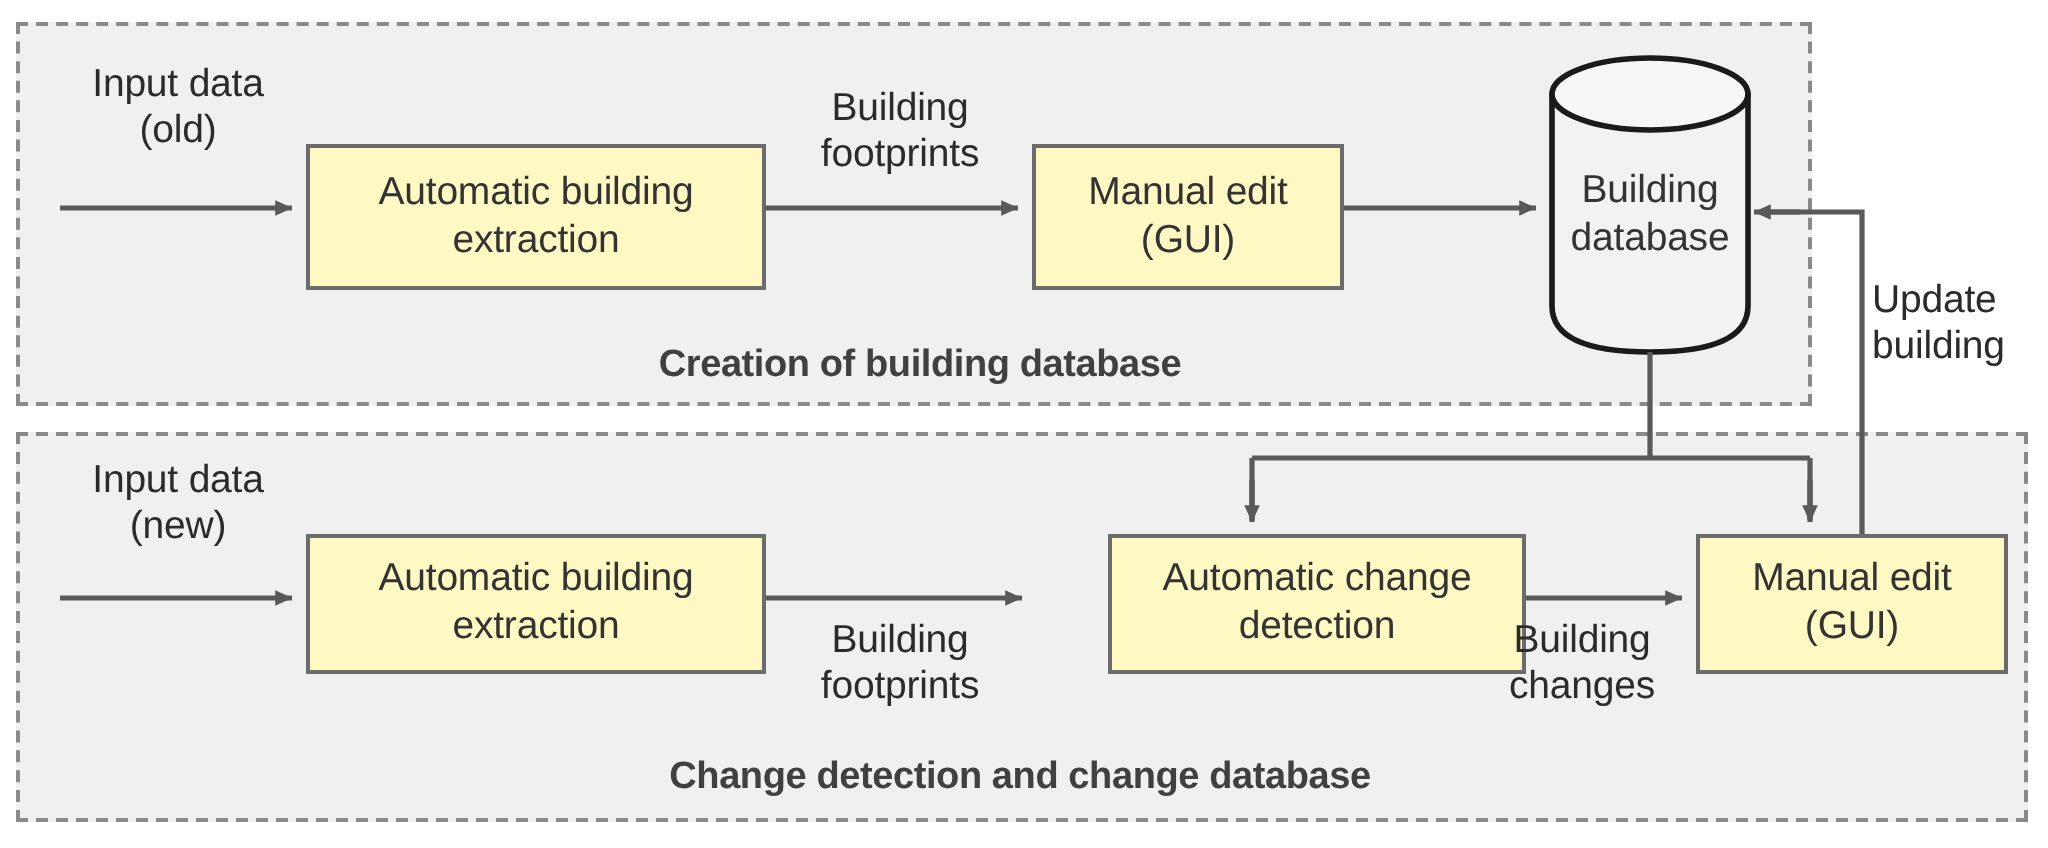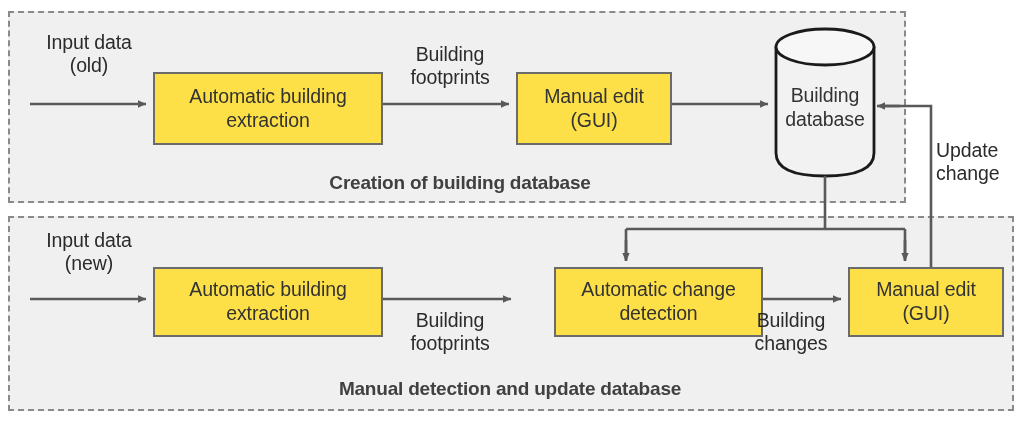--- a/index.html
+++ b/index.html
@@ -24,21 +24,21 @@
   }
   .panel {
     position: absolute;
     background: #f0f0f0;
     border: 2px dashed #8a8a8a;
     box-sizing: border-box;
   }
   .pbox {
     position: absolute;
     box-sizing: border-box;
-    background: #fde047;
+    background: #fef9c3;
     border: 2px solid #6b6b6b;
     display: flex;
     align-items: center;
     justify-content: center;
     text-align: center;
     color: #333333;
     font-size: 19.5px;
     line-height: 1.22;
     letter-spacing: -0.1px;
   }
@@ -140,21 +140,21 @@
 database</div>
 
   <div class="lbl" style="left:22px; top:31px; width:134px;">Input data
 (old)</div>
 
   <div class="lbl" style="left:386px; top:43px; width:128px;">Building
 footprints</div>
 
 
   <div class="lbl" style="left:936px; top:139px; width:86px; text-align:left;">Update
-change</div>
+building</div>
 
   <div class="seclbl" style="left:260px; top:172px; width:400px;">Creation of building database</div>
 
   <div class="pbox" style="left:153px; top:267px; width:230px; height:70px;">
     <span style="white-space:pre-line;">Automatic building
 extraction</span>
   </div>
 
   <div class="pbox" style="left:518px; top:267px; width:209px; height:70px;margin-left:36px;">
     <span style="white-space:pre-line;">Automatic change
@@ -168,15 +168,15 @@
 
   <div class="lbl" style="left:22px; top:229px; width:134px;">Input data
 (new)</div>
 
   <div class="lbl" style="left:386px; top:309px; width:128px;">Building
 footprints</div>
 
   <div class="lbl" style="left:731px; top:309px; width:120px;">Building
 changes</div>
 
-  <div class="seclbl" style="left:260px; top:378px; width:500px;">Manual detection and update database</div>
+  <div class="seclbl" style="left:260px; top:378px; width:500px;">Change detection and change database</div>
 
 </div>
 
 </body></html>

